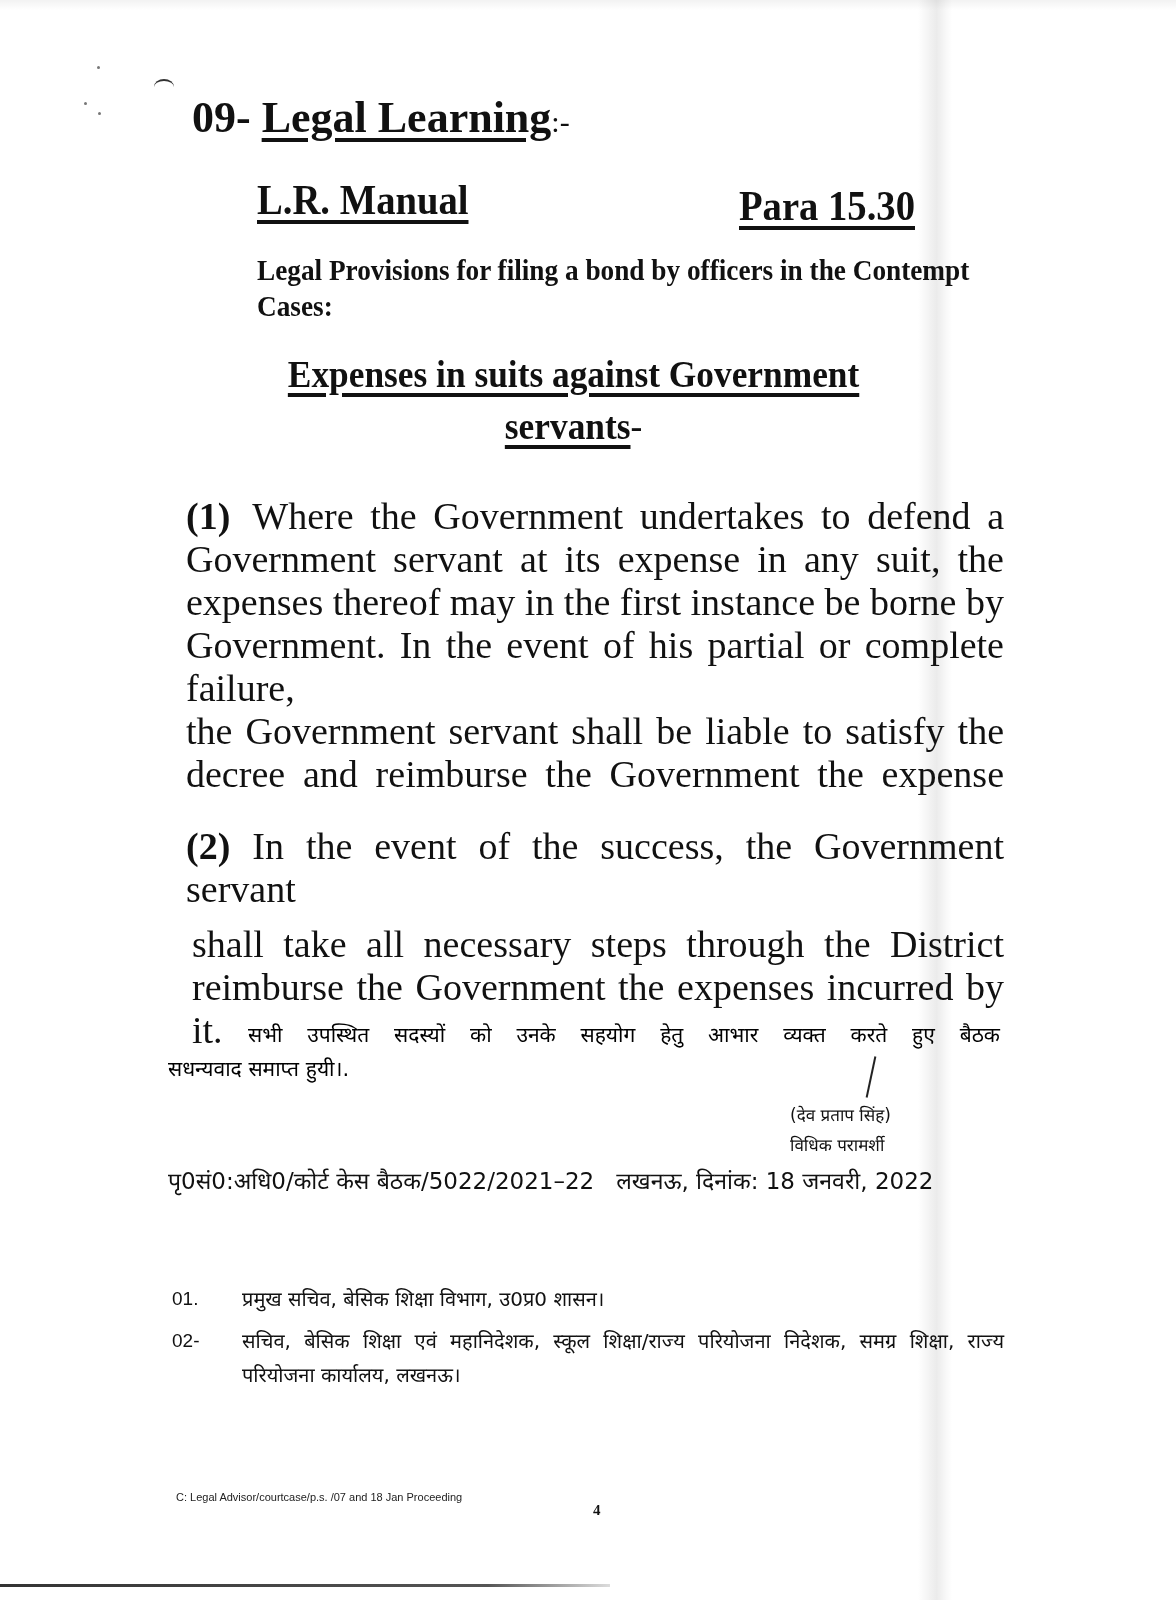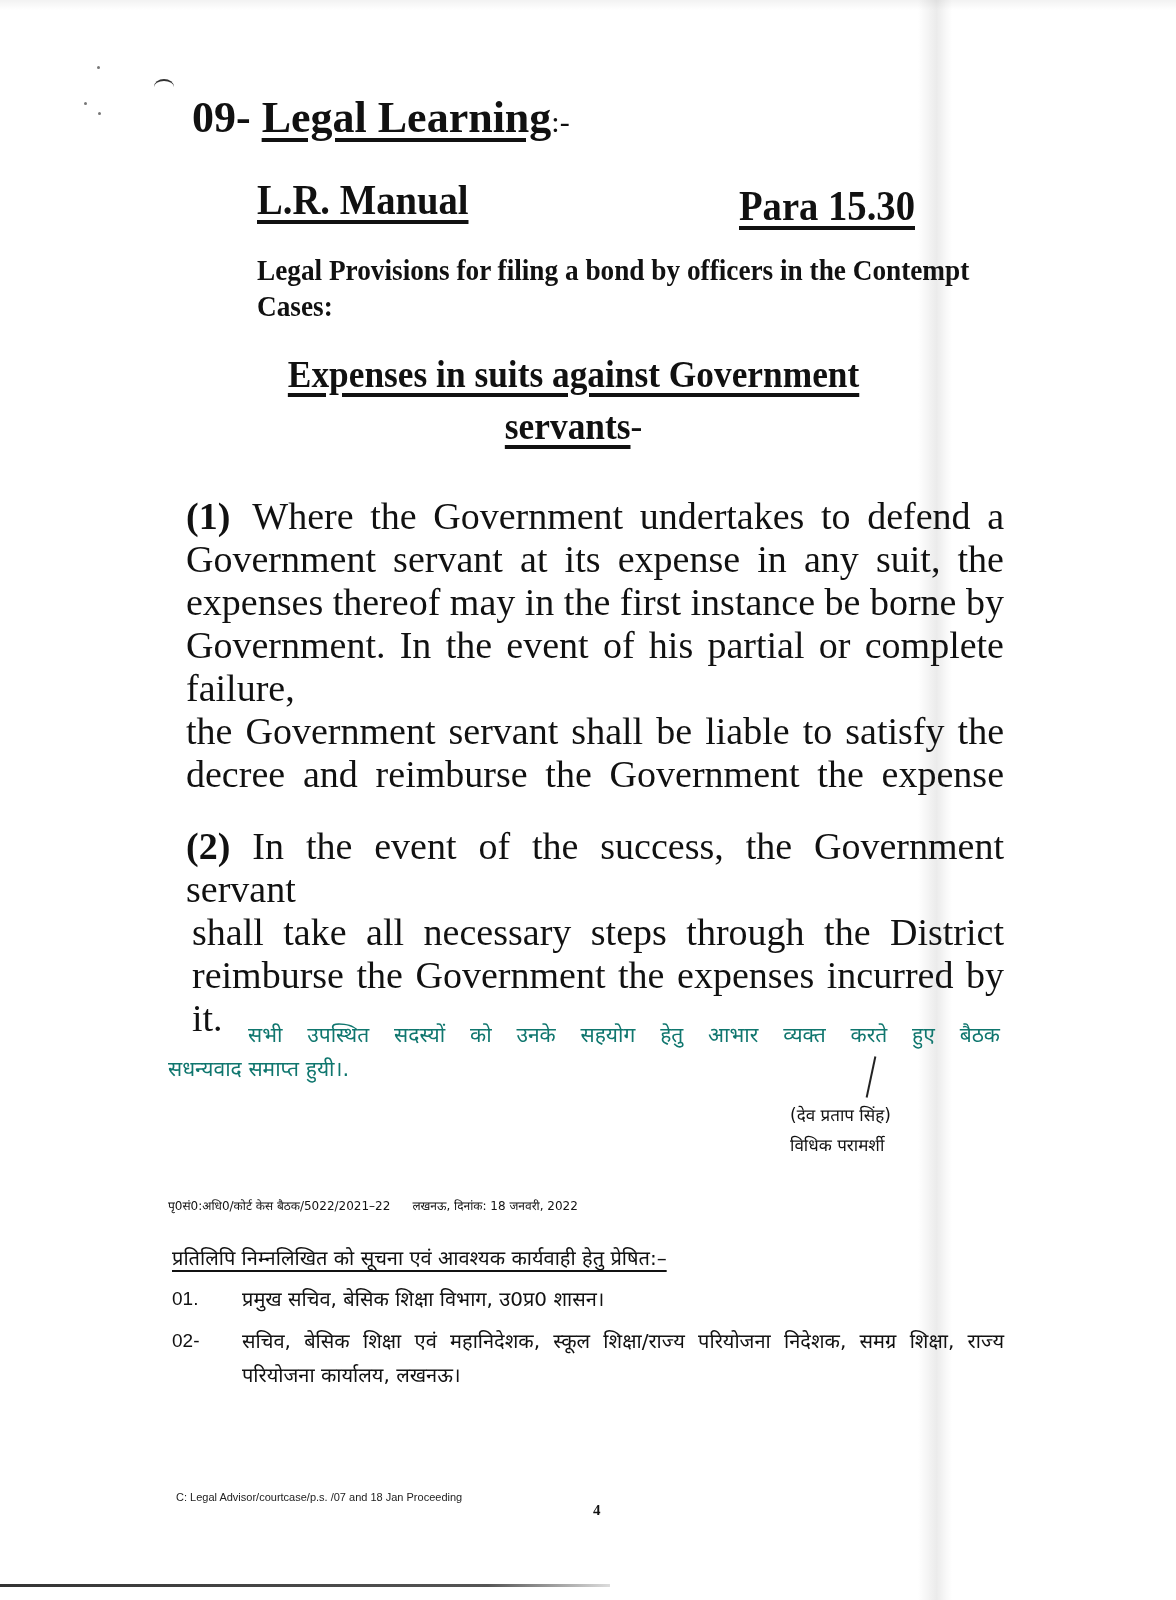--- a/index.html
+++ b/index.html
@@ -136,21 +136,21 @@
       transform-origin: left center;
     }
     .para .line.last { text-align-last: left; }
     .para-num { font-weight: bold; margin-right: 22px; }
     .para1 { top: 495px; }
     .para2 { top: 825px; left: 186px; }
 
     .hindi {
       font-family: "DejaVu Sans", sans-serif;
       font-size: 21px;
-      color: #0f766e;
+      color: #000000;
     }
     .closing {
       position: absolute;
       left: 168px;
       top: 1018px;
       width: 832px;
       line-height: 34px;
     }
     .closing .indent { padding-left: 80px; }
     .closing .line { display: block; text-align: justify; text-align-last: justify; }
@@ -172,23 +172,23 @@
       font-family: "DejaVu Sans", sans-serif;
       font-size: 17px;
       line-height: 30px;
       text-align: left;
     }
     .signatory span { display: block; }
 
     .ref-line {
       position: absolute;
       left: 168px;
-      top: 1197px;
-      font-family: "DejaVu Sans", sans-serif;
-      font-size: 12px;
+      top: 1164px;
+      font-family: "DejaVu Sans", sans-serif;
+      font-size: 23px;
       white-space: nowrap;
     }
     .ref-line .gap { display: inline-block; width: 22px; }
 
     .copy-heading {
       position: absolute;
       left: 172px;
       top: 1244px;
       font-family: "DejaVu Sans", sans-serif;
       font-size: 20px;
@@ -267,40 +267,39 @@
     <span class="line"><span class="para-num">(1)</span><span>Where the Government undertakes to defend a</span></span>
     <span class="line">Government servant at its expense in any suit, the</span>
     <span class="line">expenses thereof may in the first instance be borne by</span>
     <span class="line">Government. In the event of his partial or complete failure,</span>
     <span class="line">the Government servant shall be liable to satisfy the</span>
     <span class="line">decree and reimburse the Government the expense</span>
   </div>
 
   <div class="para para2">
     <span class="line"><span class="para-num">(2)</span><span>In the event of the success, the Government servant</span></span>
-    <span class="line" style="padding-left:6px;">shall take all necessary steps through the District</span>
+    <span class="line" style="padding-left:6px;margin-top:12px;">shall take all necessary steps through the District</span>
     <span class="line last" style="padding-left:6px;">reimburse the Government the expenses incurred by it.</span>
   </div>
 
   <div class="closing hindi">
     <span class="line indent">सभी उपस्थित सदस्यों को उनके सहयोग हेतु आभार व्यक्त करते हुए बैठक</span>
     <span class="line last">सधन्यवाद समाप्त हुयी।.</span>
   </div>
 
   <div class="sig-stroke"></div>
   <div class="signatory">
     <span>(देव प्रताप सिंह)</span>
     <span>विधिक परामर्शी</span>
   </div>
 
   <div class="ref-line">
     <span>पृ0सं0:अधि0/कोर्ट केस बैठक/5022/2021–22</span><span class="gap"></span><span>लखनऊ, दिनांक: 18 जनवरी, 2022</span>
   </div>
 
-  <div class="copy-heading">प्रतिलिपि निम्नलिखित को सूचना एवं आवश्यक कार्यवाही हेतु प्रेषित:–</div>
   <div class="copy-list">
     <div class="copy-item">
       <span class="copy-num">01.</span>
       <span class="copy-text">प्रमुख सचिव, बेसिक शिक्षा विभाग, उ0प्र0 शासन।</span>
     </div>
     <div class="copy-item">
       <span class="copy-num">02-</span>
       <span class="copy-text">सचिव, बेसिक शिक्षा एवं महानिदेशक, स्कूल शिक्षा/राज्य परियोजना निदेशक, समग्र शिक्षा, राज्य परियोजना कार्यालय, लखनऊ।</span>
     </div>
   </div>

